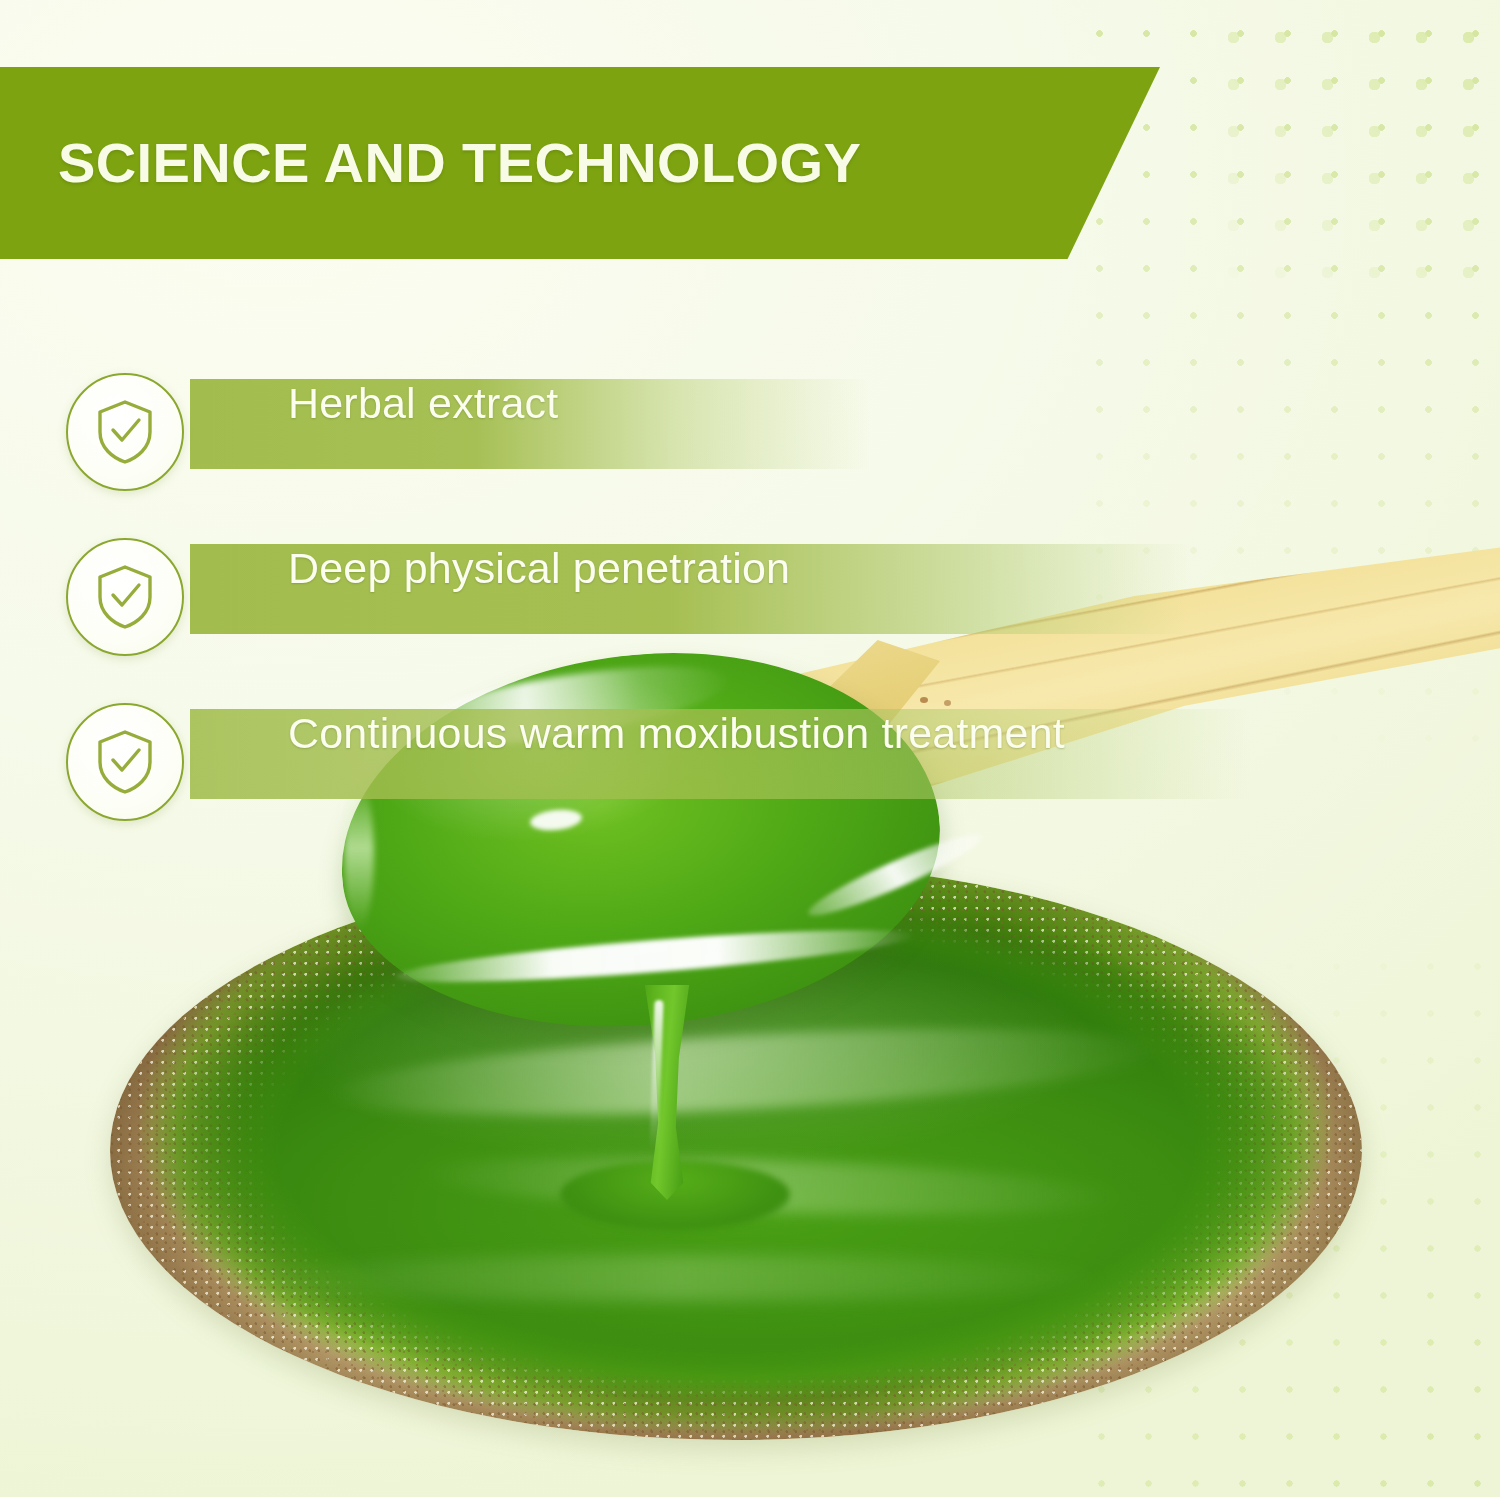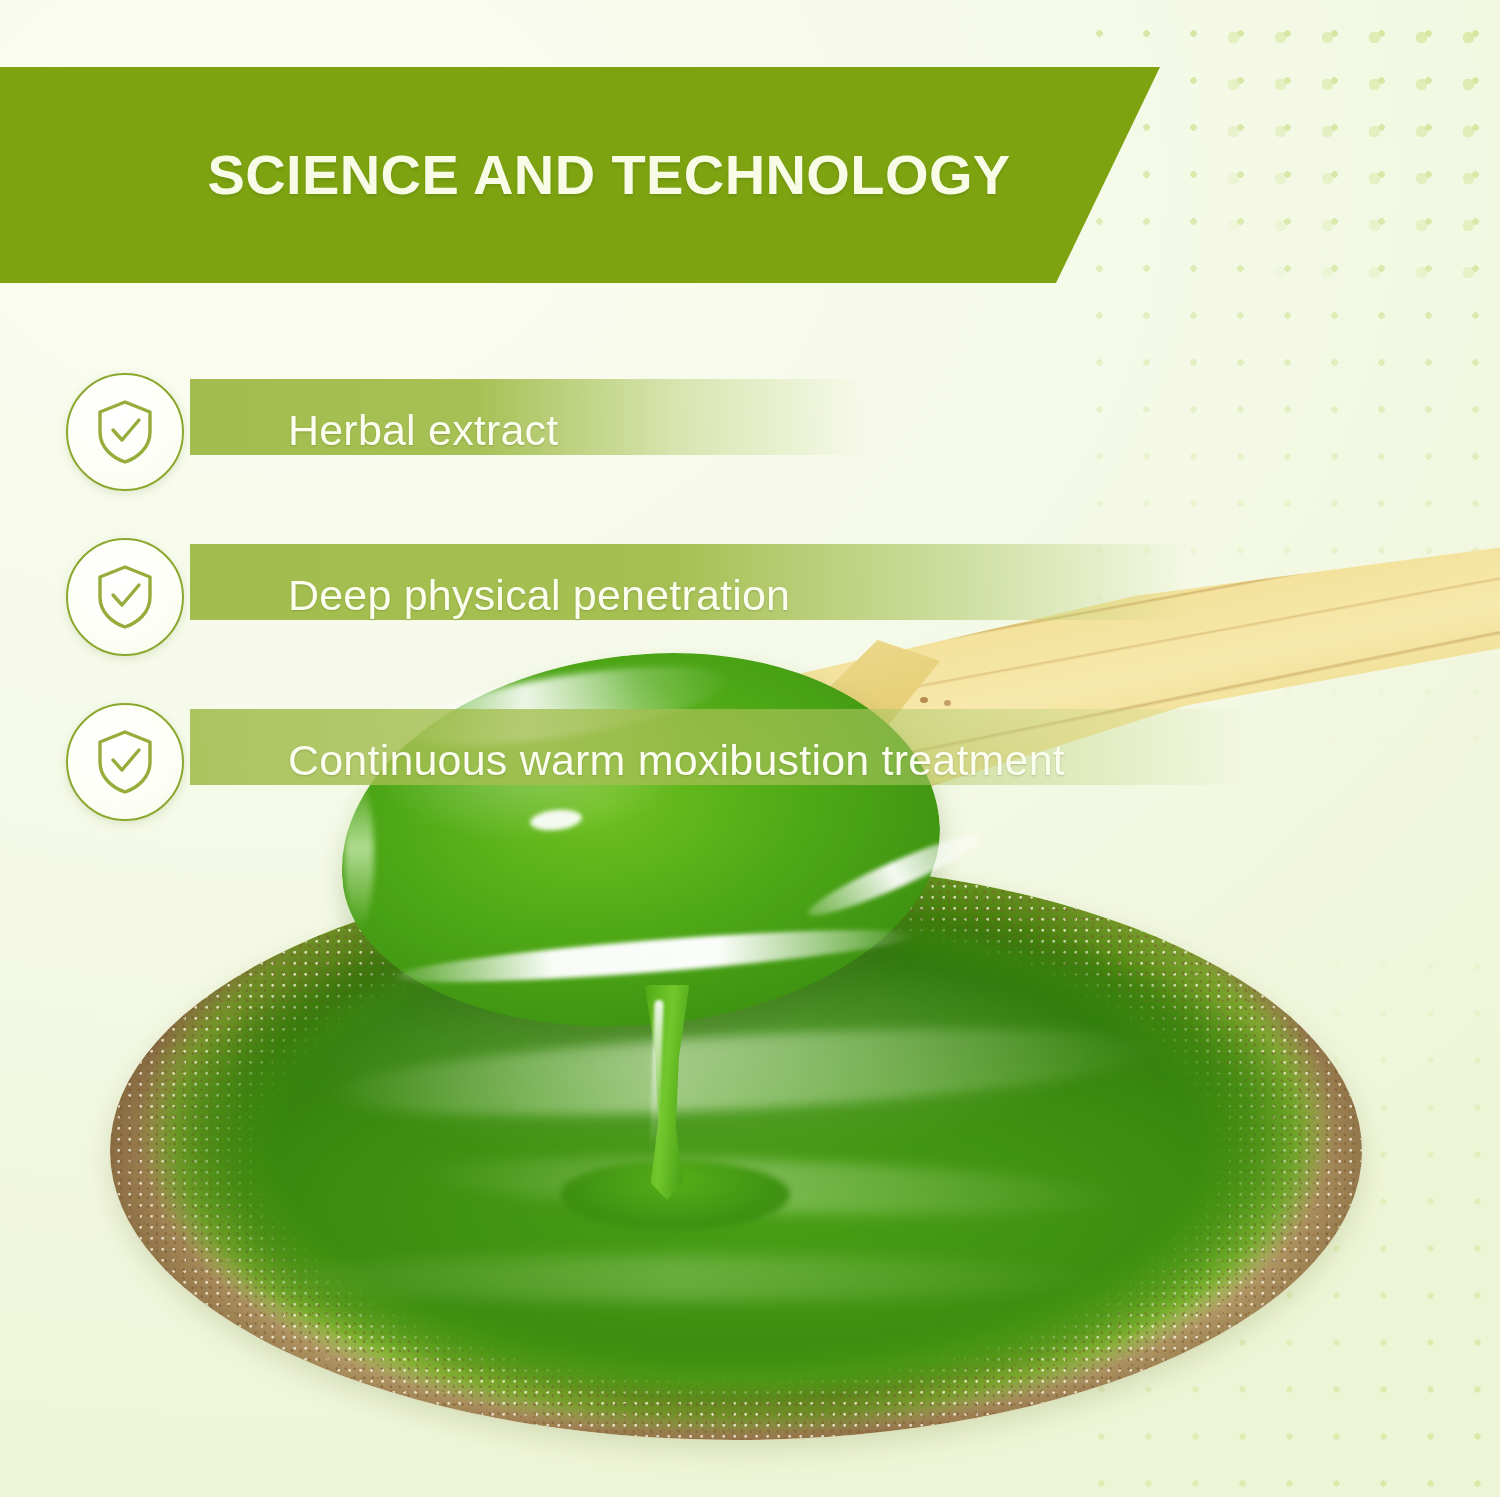--- a/index.html
+++ b/index.html
@@ -38,26 +38,25 @@
     position:absolute; right:0; bottom:0; width:430px; height:560px;
     background-image:radial-gradient(circle, #d6e79f 3.0px, transparent 3.3px);
     background-size:47px 47px; background-position:8px 6px;
     -webkit-mask-image:linear-gradient(330deg, rgba(0,0,0,.9) 0%, rgba(0,0,0,.45) 45%, rgba(0,0,0,0) 85%);
     mask-image:linear-gradient(330deg, rgba(0,0,0,.9) 0%, rgba(0,0,0,.45) 45%, rgba(0,0,0,0) 85%);
     pointer-events:none;
   }
 
   
   .banner {
-    position:absolute; left:0; top:67px; width:1160px; height:216px;
+    position:absolute; left:0; top:67px; width:1160px; height:192px;
     background:#7da310;
     clip-path:polygon(0 0, 1160px 0, 1056px 216px, 0 216px);
     display:flex; flex-direction:column; justify-content:center;
     padding-left:58px;
-    align-items:center;
   }
   .banner-line {
     color:#f8fce6; font-weight:bold; font-size:56px; line-height:1.12;
     letter-spacing:.4px; text-transform:uppercase;
     font-family:"Liberation Sans", sans-serif;
     font-stretch:condensed;
     text-shadow:0 2px 3px rgba(60,80,10,.22);
     white-space:nowrap;
   }
 
@@ -224,22 +223,22 @@
   
   .features { position:absolute; left:0; top:0; width:100%; height:100%; }
   .feature-row {
     position:absolute; left:66px; display:flex; align-items:center; height:120px;
   }
   .feature-row.r1 { top:372px; }
   .feature-row.r2 { top:537px; }
   .feature-row.r3 { top:702px; }
 
   .feature-bar {
-    position:absolute; left:124px; height:76px; width:1020px;
-    display:flex; align-items:flex-end;
+    position:absolute; left:124px; height:90px; width:1020px;
+    display:flex; align-items:flex-start;
   }
   .feature-row.r1 .feature-bar { top:7px; width:680px;
     background:linear-gradient(90deg, #a2bd4d 0%, #a7c055 42%, rgba(190,211,128,.55) 72%, rgba(236,244,214,0) 100%); }
   .feature-row.r2 .feature-bar { top:7px; width:1000px;
     background:linear-gradient(90deg, #a2bd4d 0%, #a6bf52 48%, rgba(183,206,118,.6) 78%, rgba(236,244,214,0) 100%); }
   .feature-row.r3 .feature-bar { top:7px; width:1060px;
     background:linear-gradient(90deg, rgba(162,189,77,.88) 0%, rgba(166,191,82,.72) 50%, rgba(190,211,128,.45) 80%, rgba(236,244,214,0) 100%); }
 
   .feature-text {
     color:#fbfdef; font-size:43px; letter-spacing:.2px;

